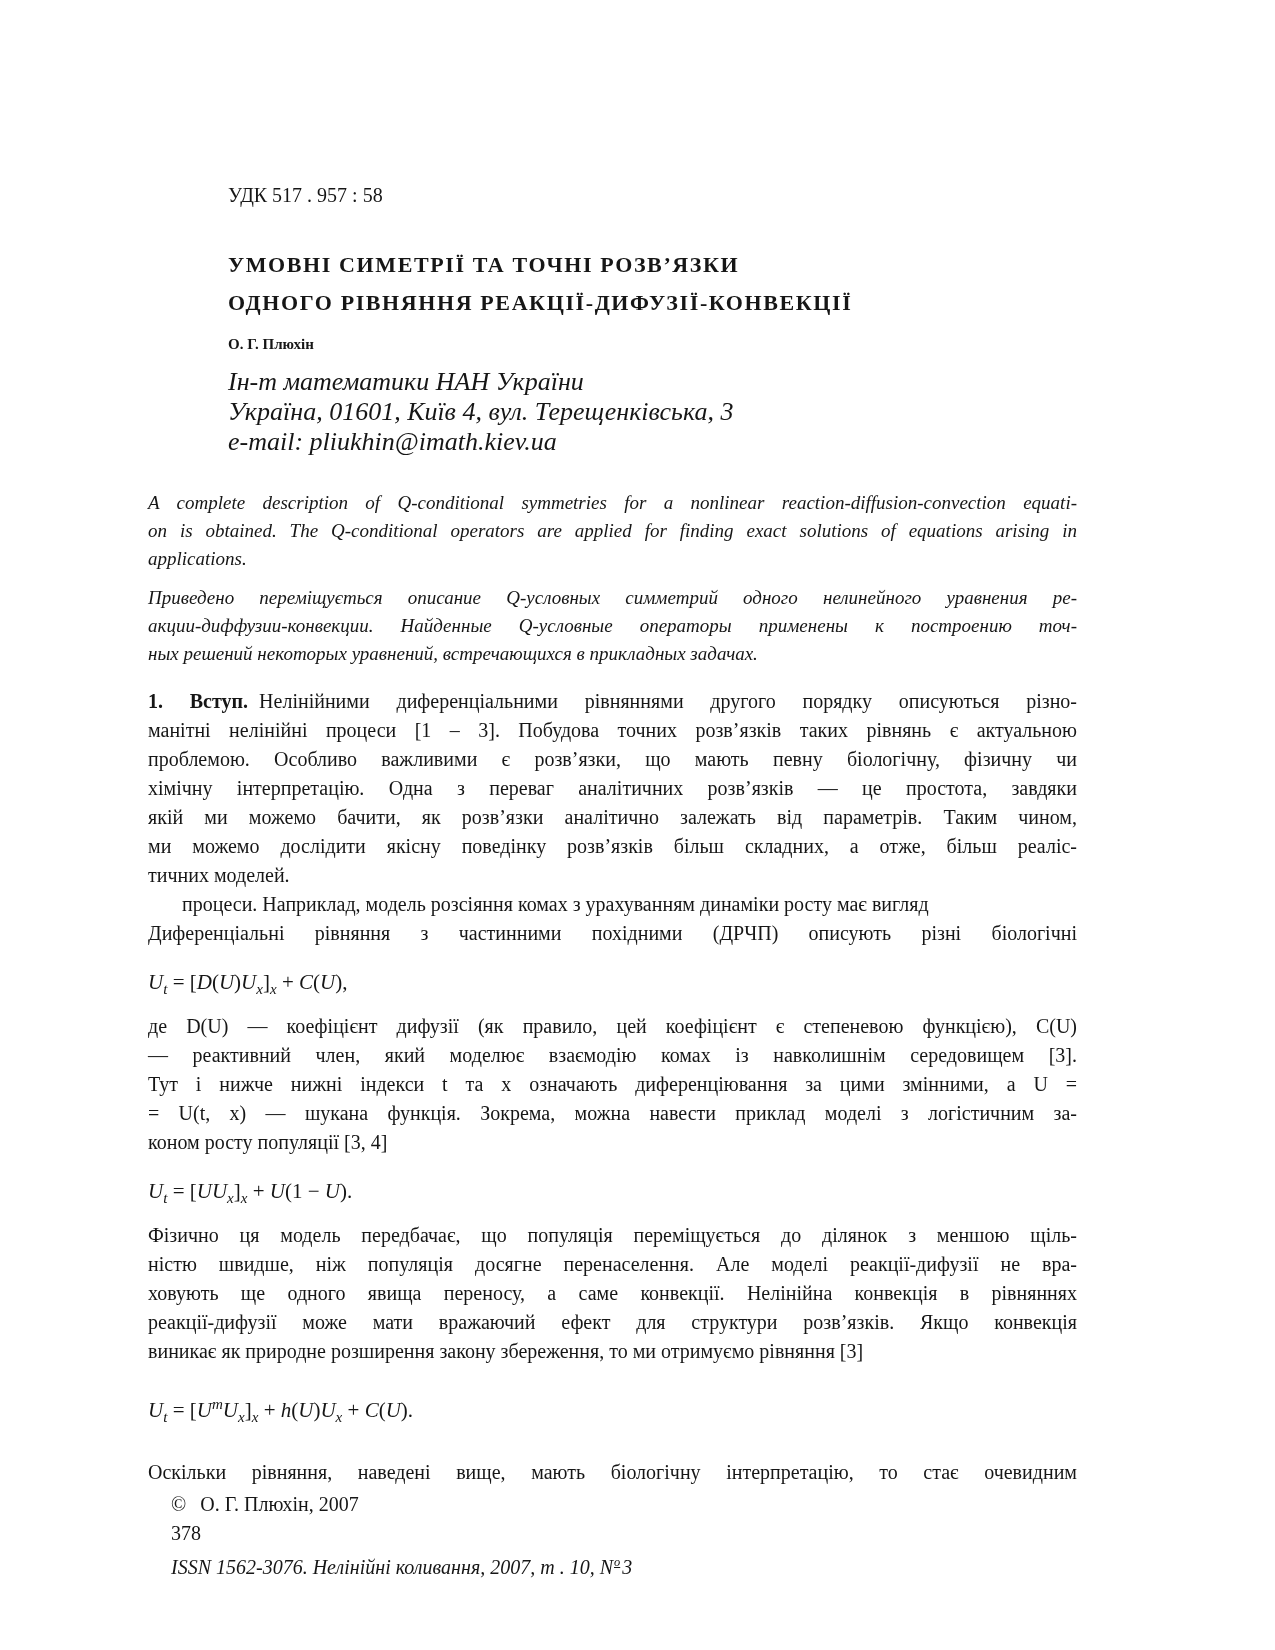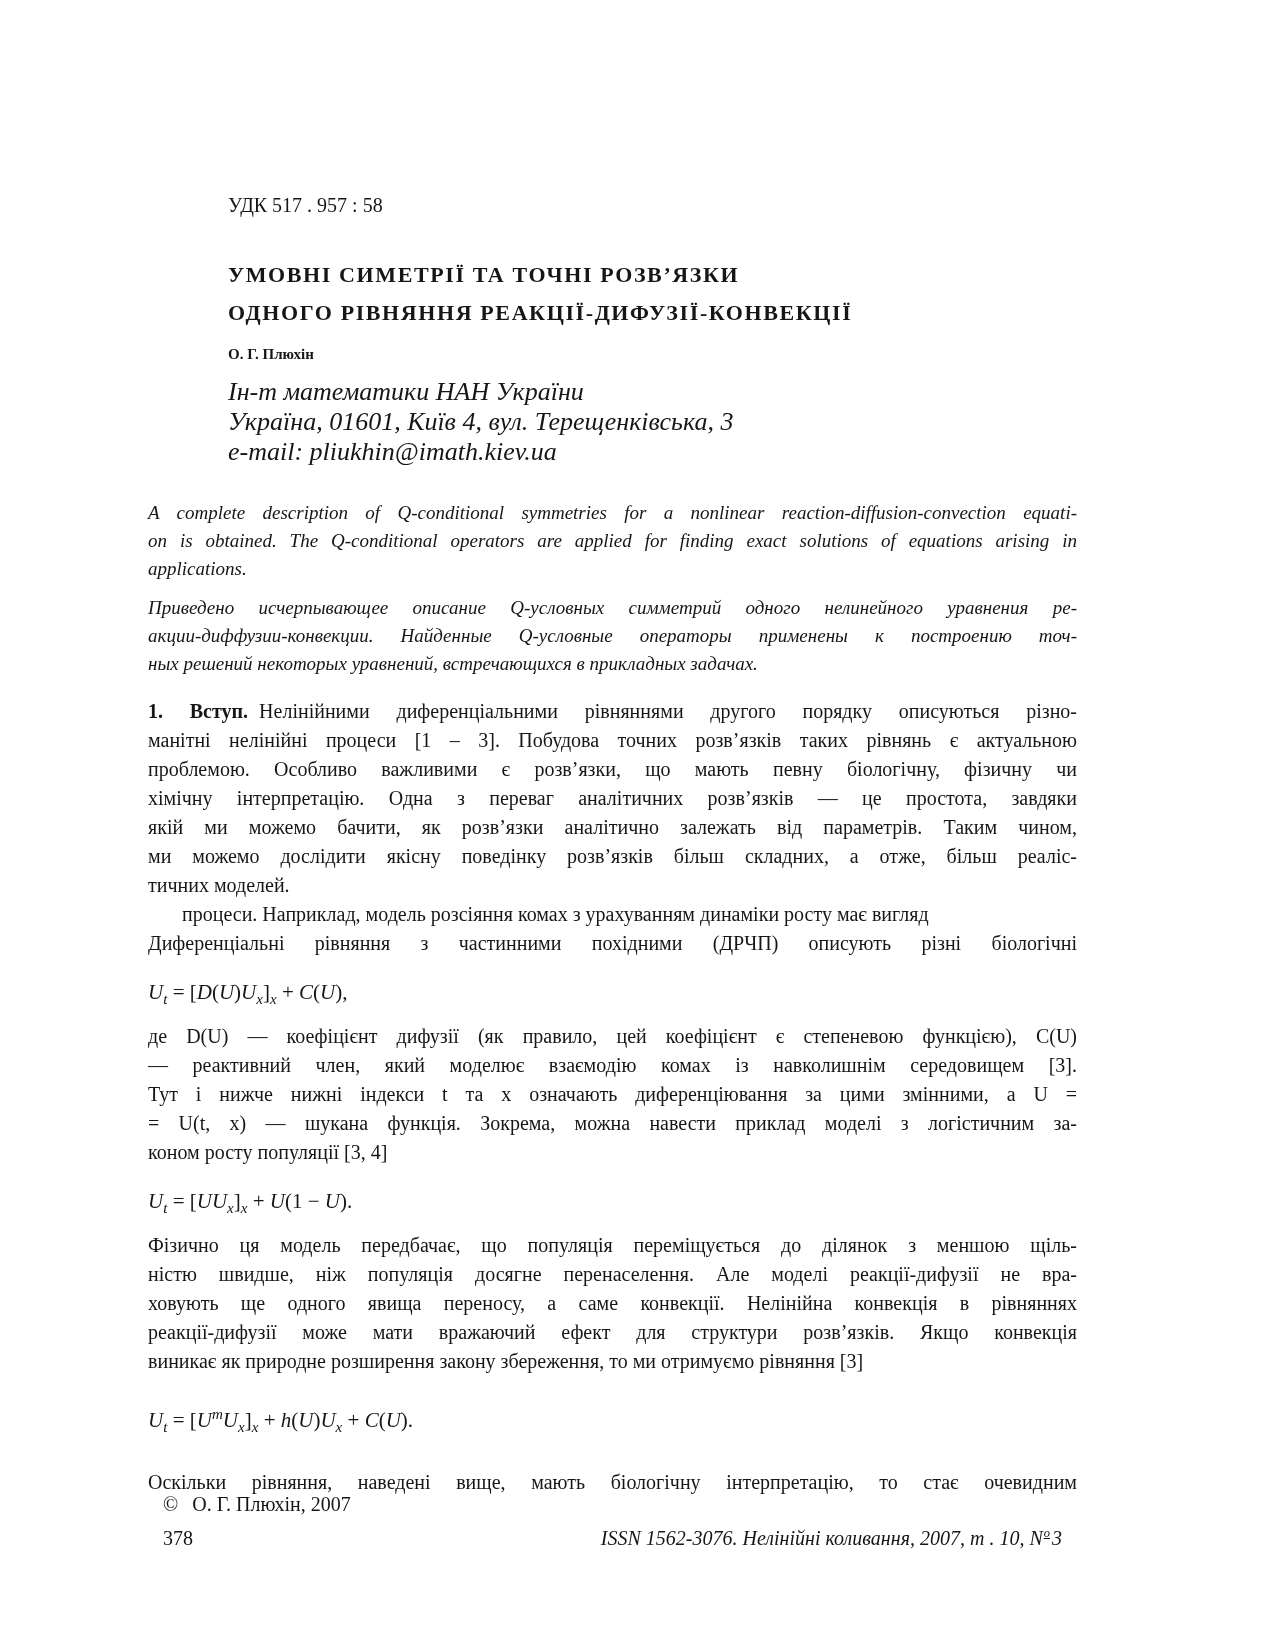--- a/index.html
+++ b/index.html
@@ -6,21 +6,21 @@
   body {
     width: 1275px; height: 1650px;
     background: #ffffff;
     position: relative;
     overflow: hidden;
     font-family: "Liberation Serif", "DejaVu Serif", serif;
     color: #161616;
   }
   .content {
     position: absolute;
-    left: 148px; top: 191px;
+    left: 148px; top: 181px;
     width: 929px;
   }
   .udc {
     font-size: 20px; line-height: 29px;
     margin-left: 80px;
     margin-bottom: 36px;
   }
   .title {
     margin-left: 80px;
     font-weight: bold;
@@ -60,31 +60,32 @@
     height: 36px; line-height: 36px;
     text-align: left;
     margin: 16px 0 12px 0;
   }
   .eq.eq-last { margin: 20px 0 36px 0; }
   .eq i { font-style: italic; }
   .eq sub i, .eq sup i { font-style: italic; }
   .eq sub, .eq sup { font-size: 0.72em; }
   .footer {
     position: absolute;
-    left: 148px; top: 1490px;
+    left: 156px; top: 1490px;
     width: 929px;
     padding-left: 15px;
     box-sizing: border-box;
     font-size: 20px; line-height: 29px;
   }
   .copyright-line .csym { margin-right: 14px; }
   .footrow {
     display: flex;
     justify-content: space-between;
     align-items: baseline;
+    flex-direction: column;
   }
   .issn {
     font-style: italic;
     margin-right: 15px;
   }
   .uo {
     font-size: 0.62em;
     text-decoration: underline;
     margin: 0 2px 0 1px;
   }
@@ -109,21 +110,21 @@
       <div class="tline lastline">e-mail: pliukhin@imath.kiev.ua</div>
     </div>
 
   <div class="abstract en lines">
       <div class="tline">A complete description of Q-conditional symmetries for a nonlinear reaction-diffusion-convection equati-</div>
       <div class="tline">on is obtained. The Q-conditional operators are applied for finding exact solutions of equations arising in</div>
       <div class="tline lastline">applications.</div>
     </div>
 
   <div class="abstract ru lines">
-      <div class="tline">Приведено исчерпывающее описание Q-условных симметрий одного нелинейного уравнения ре-</div>
+      <div class="tline">Приведено переміщується описание Q-условных симметрий одного нелинейного уравнения ре-</div>
       <div class="tline">акции-диффузии-конвекции. Найденные Q-условные операторы применены к построению точ-</div>
       <div class="tline lastline">ных решений некоторых уравнений, встречающихся в прикладных задачах.</div>
     </div>
 
   <div class="para">
     <div class="tline jline">
       <span class="head-bold">1. Вступ.</span><span>Нелінійними диференціальними рівняннями другого порядку описуються різно-</span>
     </div>
     <div class="lines">
         <div class="tline">манітні нелінійні процеси [1 – 3]. Побудова точних розв’язків таких рівнянь є актуальною</div>

